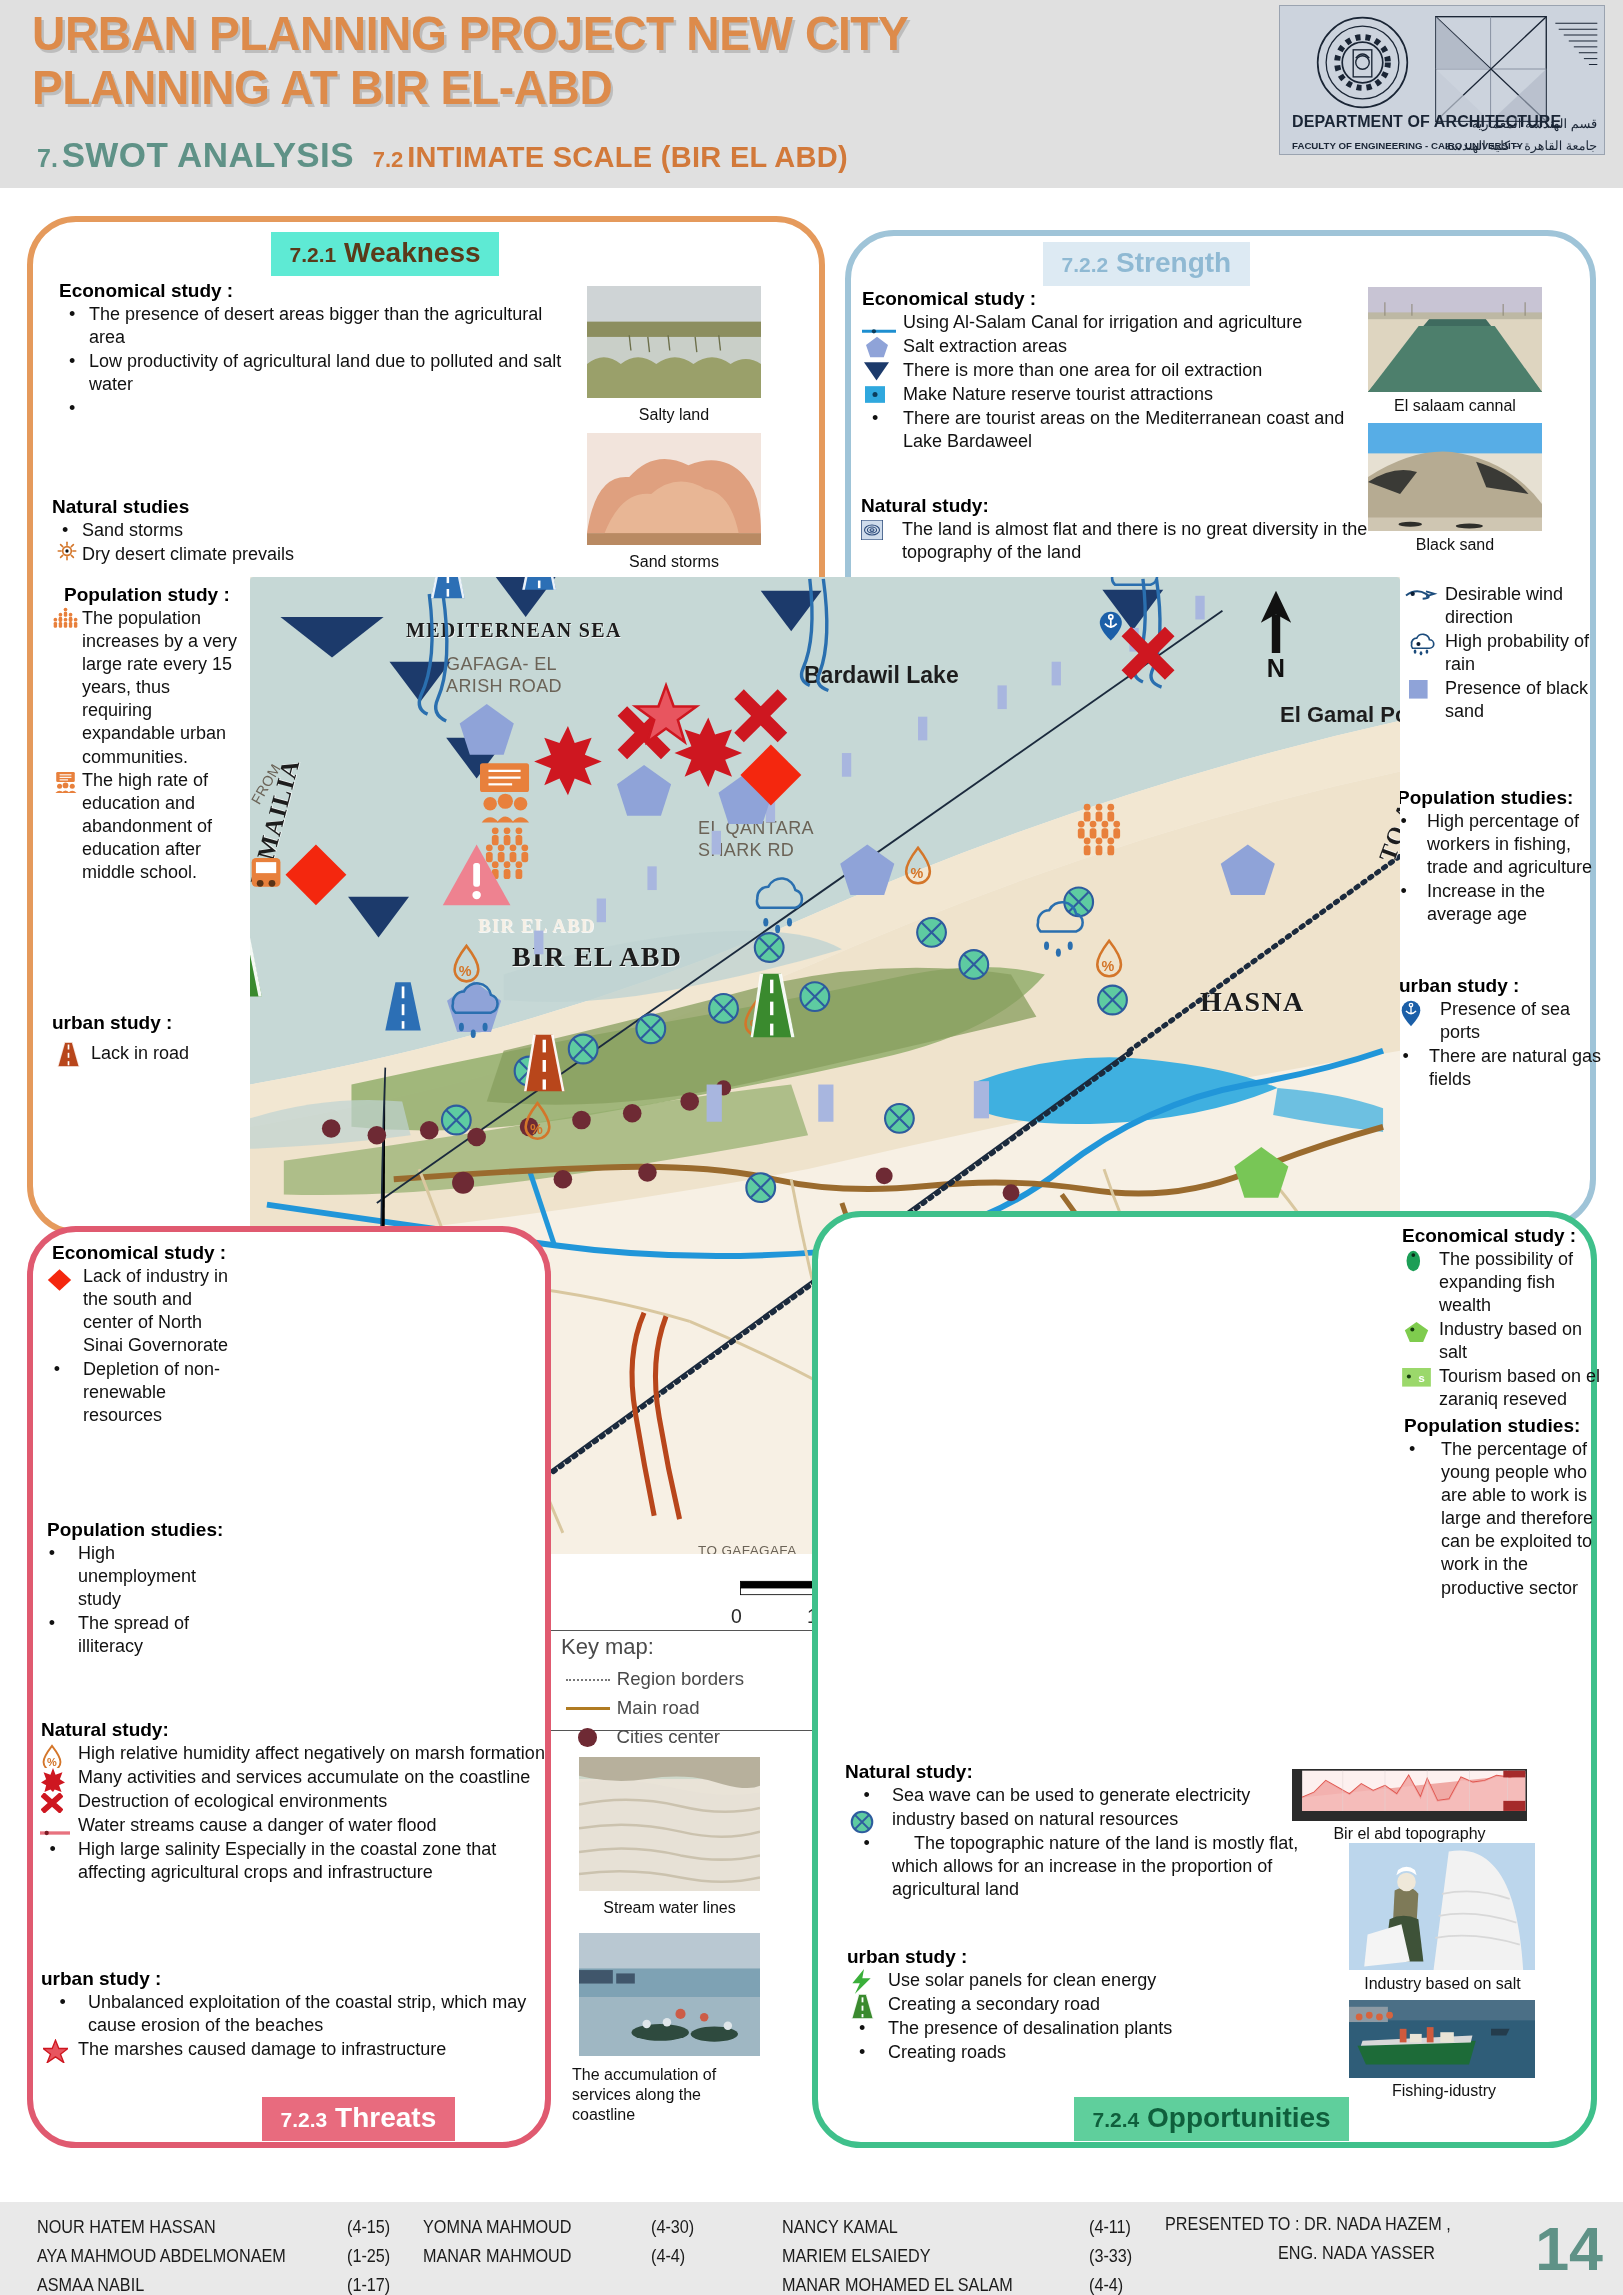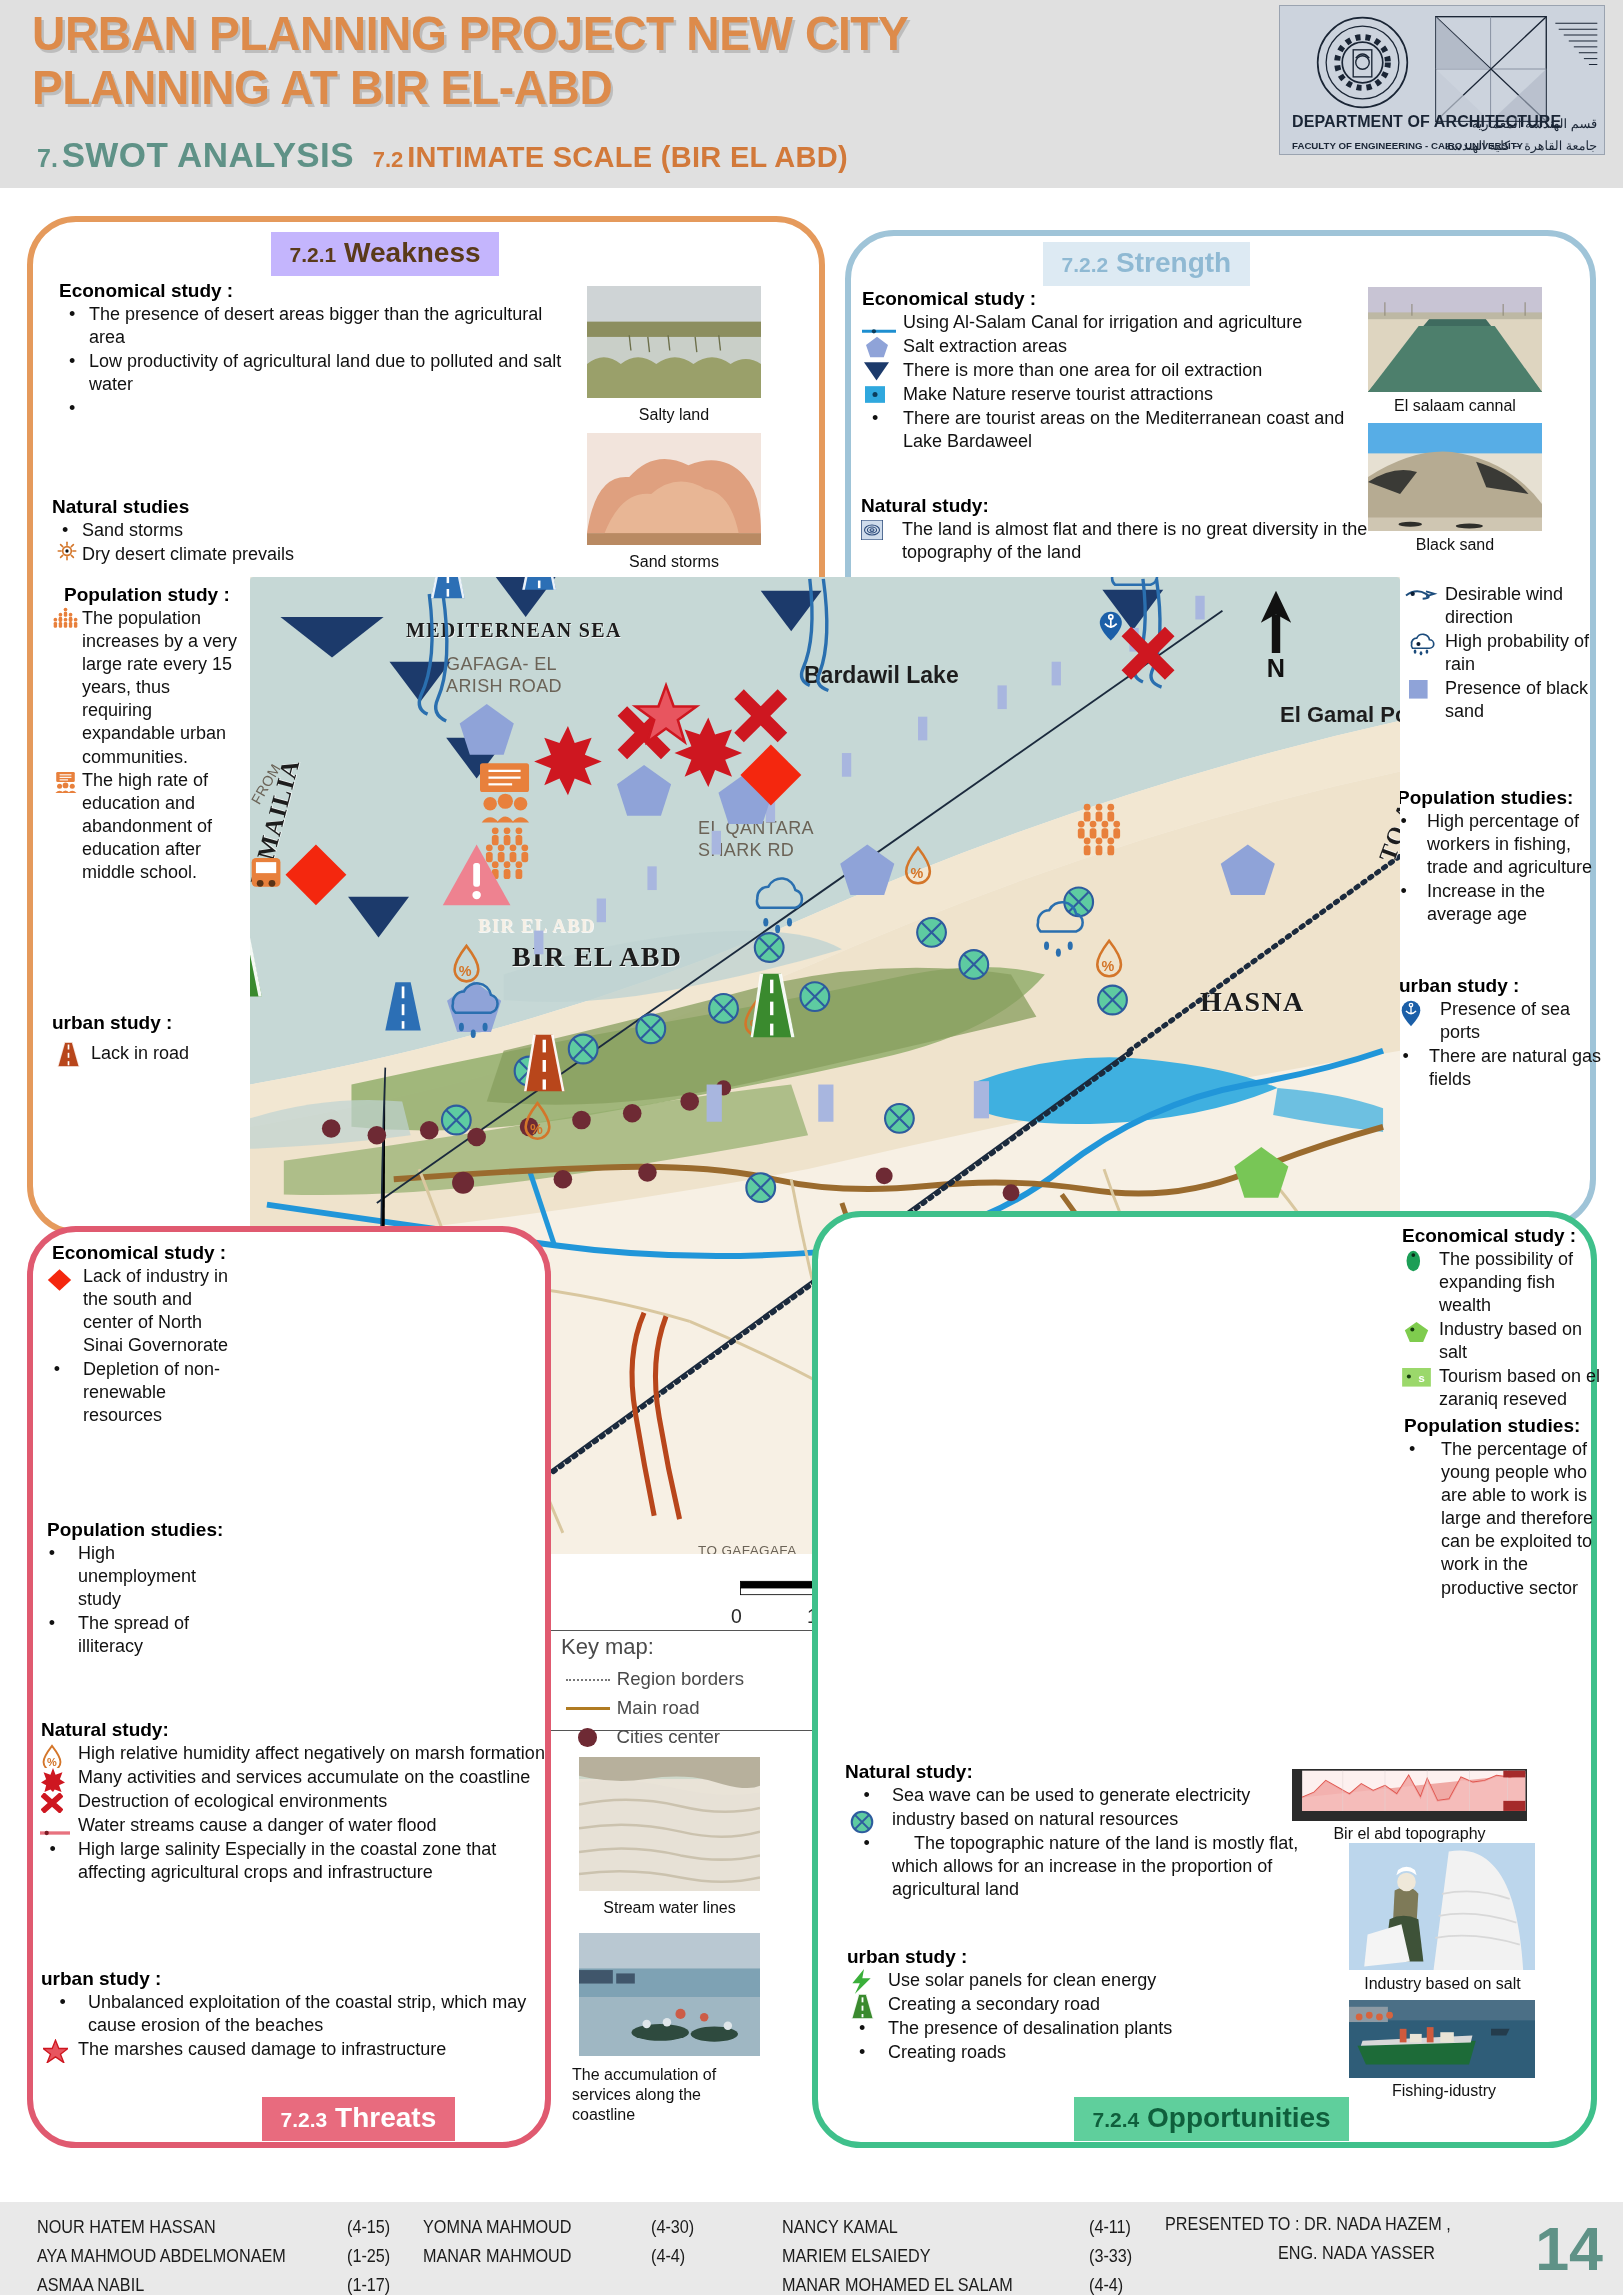--- a/index.html
+++ b/index.html
@@ -47,21 +47,21 @@
   .panel-weak { left:27px; top:216px; width:798px; height:1019px;
                 border:6px solid #E59A5C; border-radius:49px; }
   .panel-strong { left:845px; top:230px; width:751px; height:998px;
                 border:6px solid #9FC4D8; border-radius:49px; }
   .panel-threat { left:27px; top:1226px; width:524px; height:922px;
                 border:6px solid #E05A70; border-radius:49px; }
   .panel-opp { left:812px; top:1211px; width:785px; height:937px;
                 border:6px solid #3FC08B; border-radius:49px; }
 
   .badge { position:absolute; font-weight:bold; padding:5px 18.6px 6.8px 18.6px; white-space:nowrap; }
-  .badge-weak { left:271px; top:232px; background:#c4b5fd; color:#5A3A1A; font-size:28px; }
+  .badge-weak { left:271px; top:232px; background:#5eead4; color:#5A3A1A; font-size:28px; }
   .badge-strong { left:1043px; top:242px; background:#DDEAF3; color:#8FB9D3; font-size:28px; }
   .badge-threat { left:262px; top:2097px; background:#E86B7E; color:#ffffff; font-size:28px; }
   .badge-opp { left:1074px; top:2097px; background:#5FCF9C; color:#0F5F3C; font-size:28px; }
   .badge .b-num { font-size:21px; }
 
   
   .txt { position:absolute; color:#111; font-size:18px; line-height:1.28; }
   .hd { font-weight:bold; font-size:19px; color:#000; }
   ul.li { margin:0; padding:0; list-style:none; }
   ul.li li { position:relative; padding-left:30px; margin-bottom:0.8px; }

